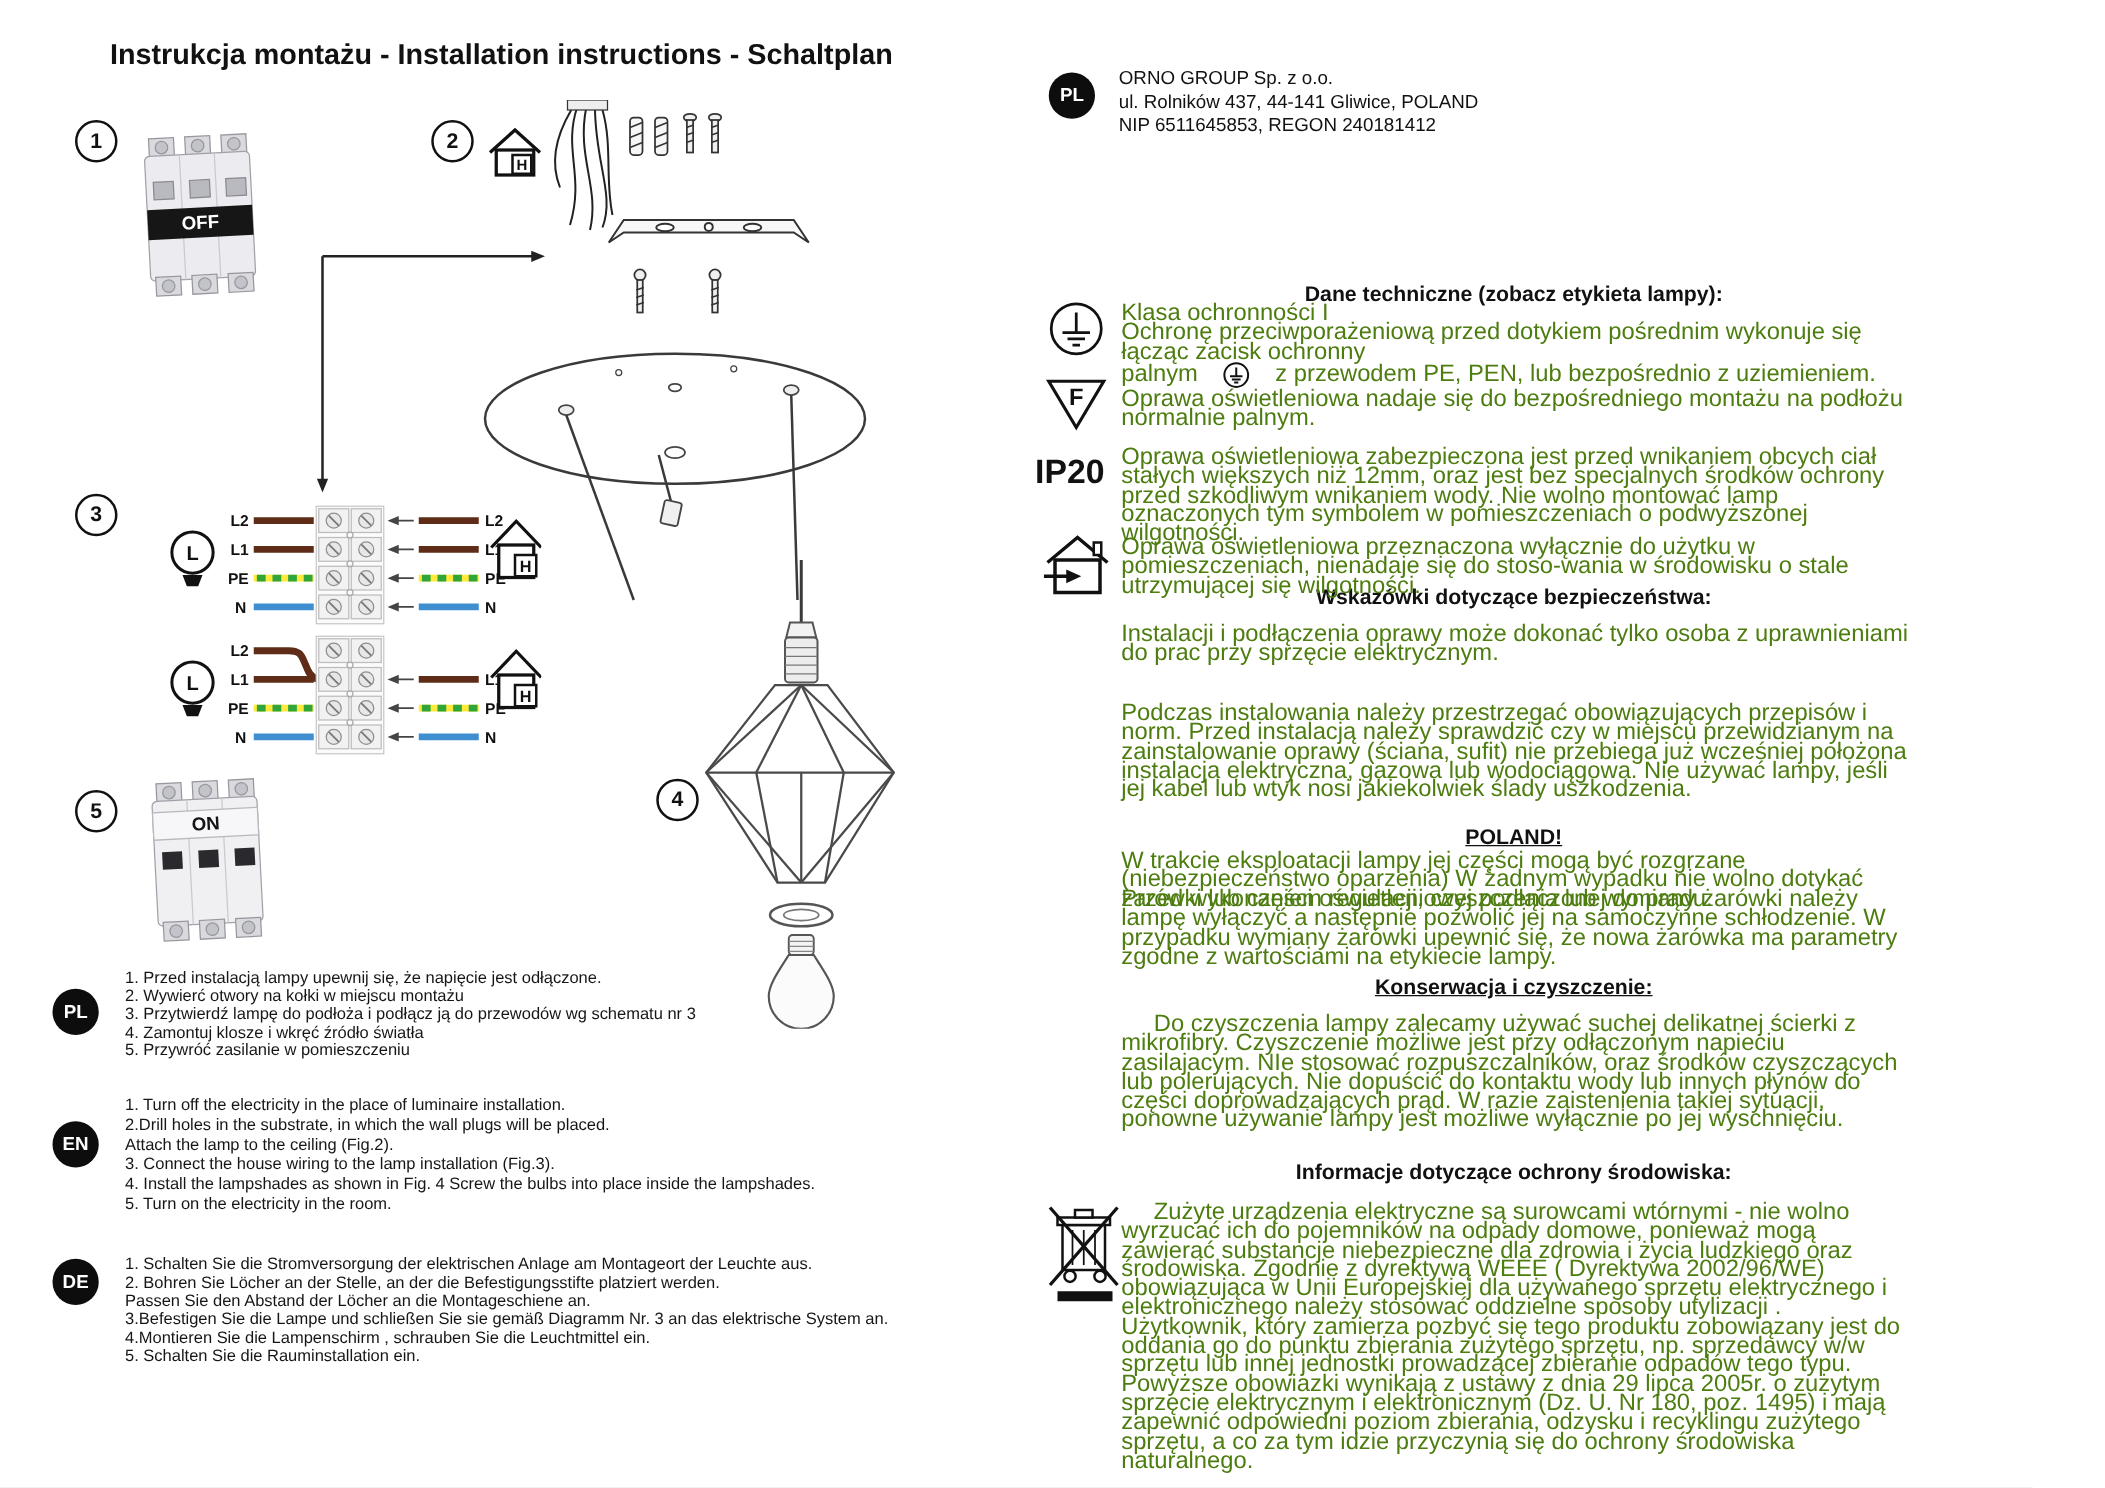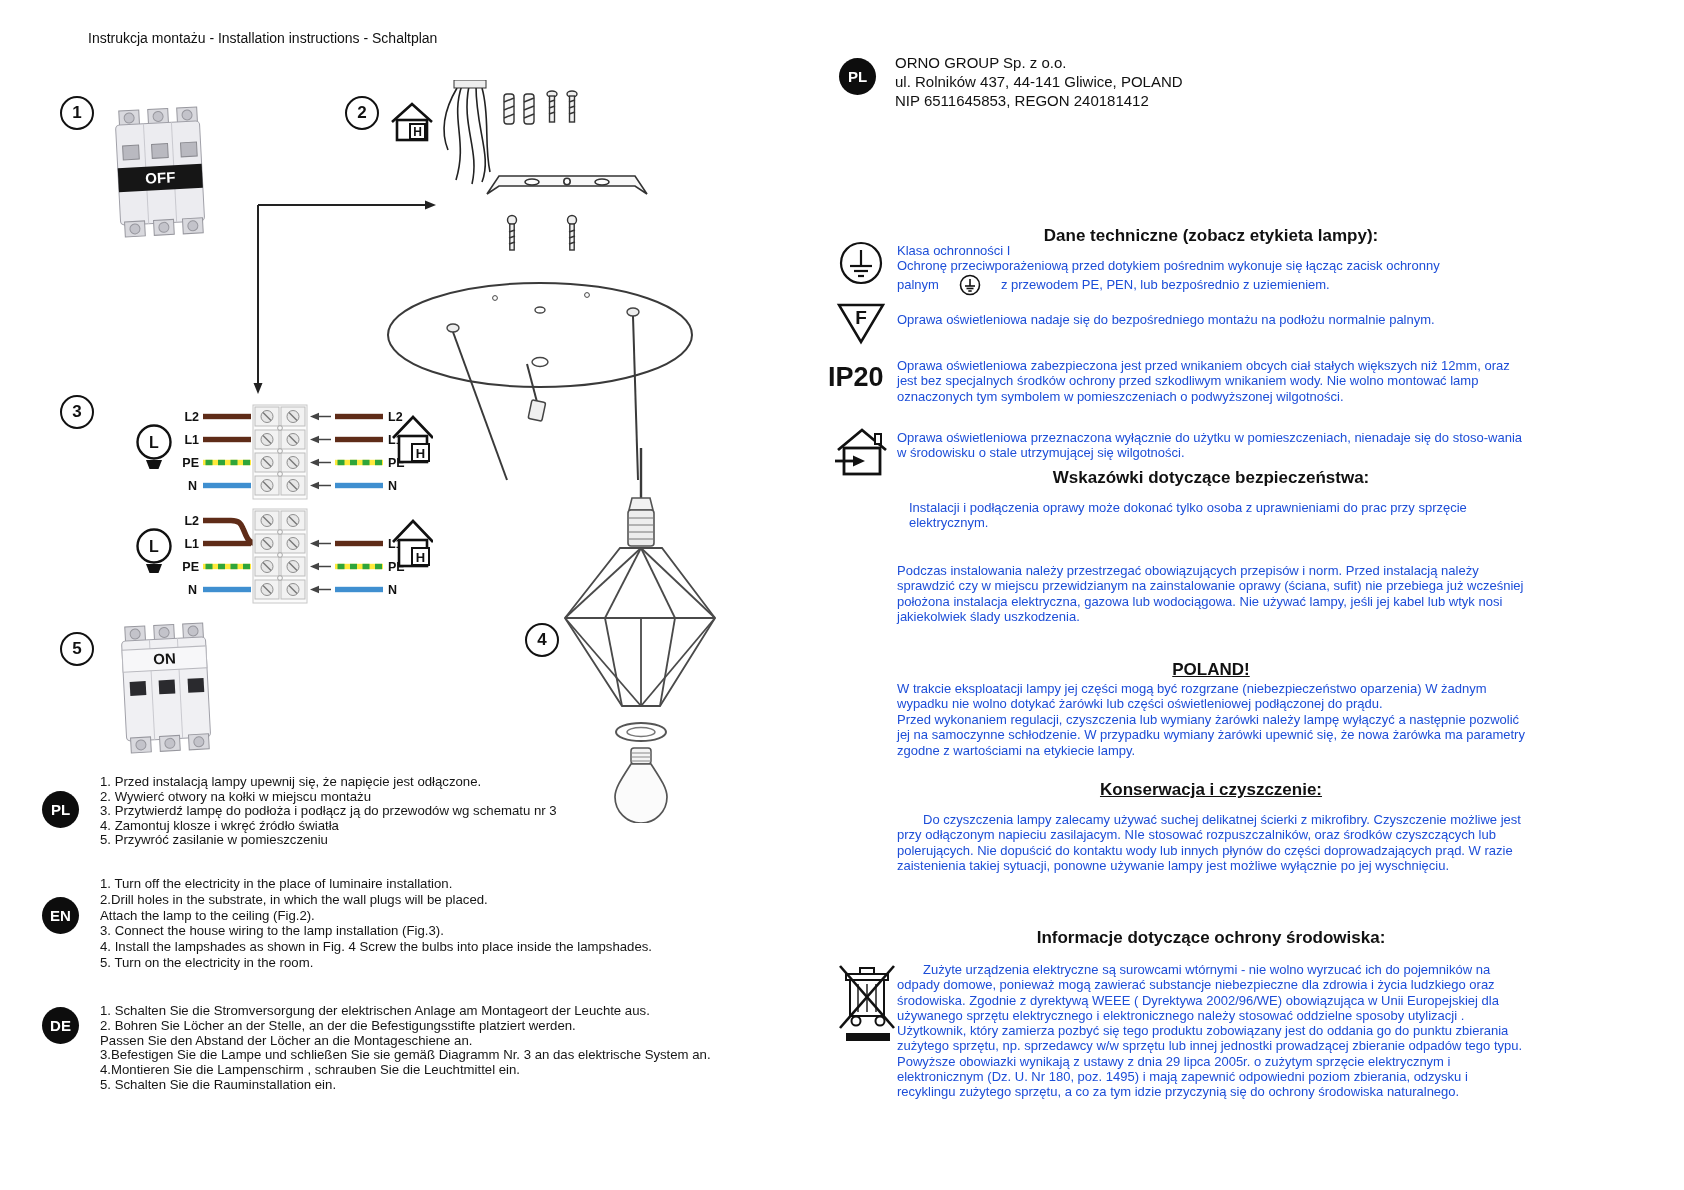--- a/index.html
+++ b/index.html
@@ -1,28 +1,28 @@
 <!DOCTYPE html>
 <html><head>
 <meta charset="utf-8">
 <style>
   html,body{margin:0;padding:0;background:#e8e8e8;}
   .page{position:relative;width:1684px;height:1190px;background:#ffffff;
         font-family:"Liberation Sans",sans-serif;color:#1c1c1c;overflow:hidden;margin:0 auto;}
   .abs{position:absolute;}
-  .title{font-size:14px;font-weight:400;color:#111;}
+  .title{font-size:23px;font-weight:700;color:#111;}
   .stepnum{width:30px;height:30px;border:2.3px solid #111;border-radius:50%;
            display:flex;align-items:center;justify-content:center;
            font-size:17px;font-weight:700;color:#111;background:#fff;}
   .badge{width:37px;height:37px;border-radius:50%;background:#0d0d0d;color:#fff;
          display:flex;align-items:center;justify-content:center;
          font-weight:700;font-size:15px;}
   .lines div{white-space:nowrap;}
   .ins{font-size:13.2px;color:#161616;}
-  .rtxt{font-size:13px;line-height:15.3px;color:#1d4ed8;width:632px;}
+  .rtxt{font-size:19px;line-height:15.3px;color:#4d7c0f;width:632px;}
   .rhead{font-size:17px;font-weight:700;color:#111;text-align:center;width:632px;}
   .company{font-size:15px;line-height:19px;color:#111;}
   .indent{text-indent:26px;}
   .flexline{display:flex;align-items:center;gap:6px;}
 </style>
 </head>
 <body>
 
 <div class="page">
 
@@ -461,21 +461,21 @@
   <svg class="abs" style="left:835px;top:426px;" width="54" height="52" viewBox="0 0 54 52">
     <polyline points="3,24 27,4 51,24" fill="none" stroke="#111" stroke-width="2.8"></polyline>
     <rect x="40" y="8" width="6" height="10" fill="#fff" stroke="#111" stroke-width="2"></rect>
     <rect x="9" y="22" width="36" height="26" fill="#fff" stroke="#111" stroke-width="2.8"></rect>
     <line x1="0" y1="35" x2="20" y2="35" stroke="#111" stroke-width="2.8"></line>
     <polygon points="30,35 18,29.5 18,40.5" fill="#111"></polygon>
   </svg>
   <div class="abs rhead" style="left:895px;top:468px;">Wskazówki dotyczące bezpieczeństwa:</div>
 
   <div class="abs rtxt" style="left:897px;top:430px;">Oprawa oświetleniowa przeznaczona wyłącznie do użytku w pomieszczeniach, nienadaje się do stoso-wania w środowisku o stale utrzymującej się wilgotności.</div>
-  <div class="abs rtxt" style="left:897px;top:500px;margin-left:12px;">Instalacji i podłączenia oprawy może dokonać tylko osoba z uprawnieniami do prac przy sprzęcie elektrycznym.</div>
+  <div class="abs rtxt" style="left:897px;top:500px;">Instalacji i podłączenia oprawy może dokonać tylko osoba z uprawnieniami do prac przy sprzęcie elektrycznym.</div>
   <div class="abs rtxt" style="left:897px;top:563px;">Podczas instalowania należy przestrzegać obowiązujących przepisów i norm. Przed instalacją należy sprawdzić czy w miejscu przewidzianym na zainstalowanie oprawy (ściana, sufit) nie przebiega już wcześniej położona instalacja elektryczna, gazowa lub wodociągowa.  Nie używać lampy, jeśli jej kabel lub wtyk nosi jakiekolwiek ślady uszkodzenia.</div>
 
   <div class="abs rhead" style="left:895px;top:660px;text-decoration:underline;">POLAND!</div>
   <div class="abs rtxt" style="left:897px;top:681px;">W trakcie eksploatacji lampy jej części mogą być rozgrzane (niebezpieczeństwo oparzenia) W żadnym wypadku nie wolno dotykać żarówki lub części oświetleniowej podłączonej do prądu.</div>
   <div class="abs rtxt" style="left:897px;top:712px;">Przed wykonaniem regulacji, czyszczenia lub wymiany żarówki należy lampę wyłączyć a następnie pozwolić jej na samoczynne schłodzenie. W przypadku wymiany żarówki upewnić się, że nowa żarówka ma parametry zgodne z wartościami na etykiecie lampy.</div>
 
   <div class="abs rhead" style="left:895px;top:780px;text-decoration:underline;">Konserwacja i czyszczenie:</div>
   <div class="abs rtxt indent" style="left:897px;top:812px;">Do czyszczenia lampy zalecamy używać suchej delikatnej ścierki z mikrofibry. Czyszczenie możliwe jest przy odłączonym napieciu zasilajacym. NIe stosować rozpuszczalników, oraz środków czyszczących lub polerujących. Nie dopuścić do kontaktu wody lub innych płynów do części doprowadzających prąd. W razie zaistenienia takiej sytuacji, ponowne używanie lampy jest możliwe wyłącznie po jej wyschnięciu.</div>
 
   <div class="abs rhead" style="left:895px;top:928px;">Informacje dotyczące ochrony środowiska:</div>

